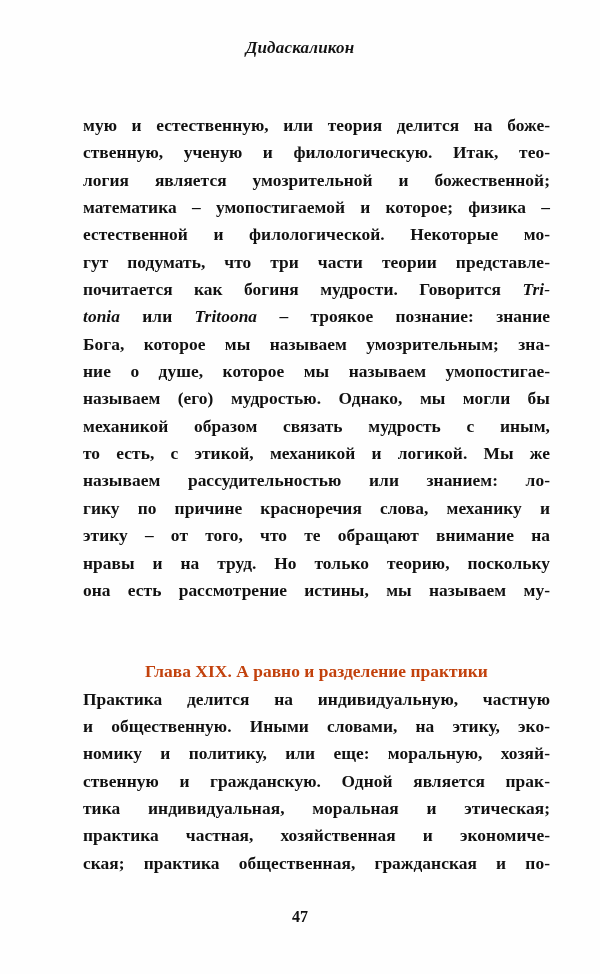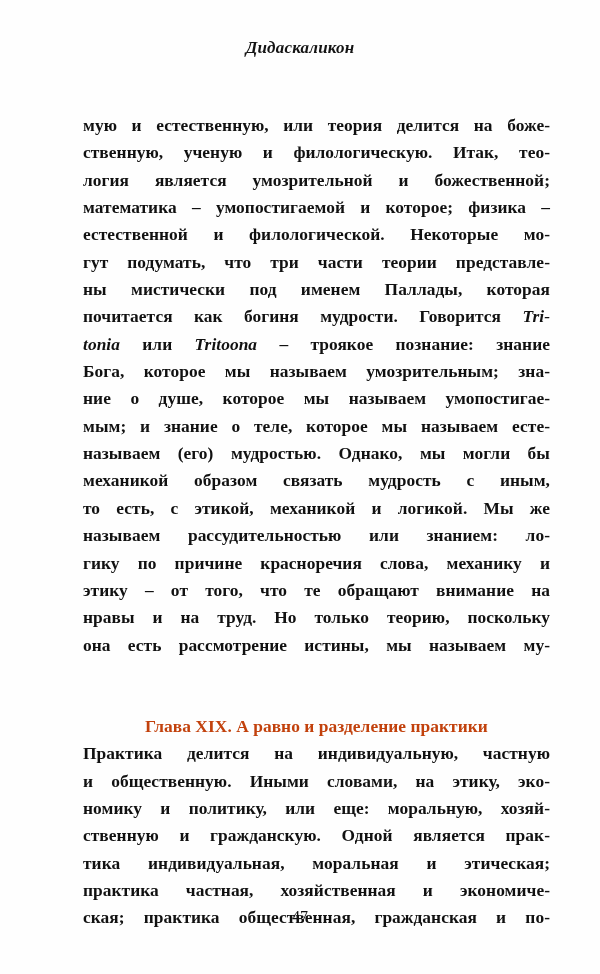--- a/index.html
+++ b/index.html
@@ -83,46 +83,44 @@
   }
 
   
   .folio {
     position: absolute;
     top: 908px;
     left: 67px;
     width: 466px;
     text-align: center;
     font-size: 16px;
-    font-weight: normal;
+    font-weight: bold;
     color: #111111;
   }
 </style>
 </head>
 <body>
 
 <div class="page">
 
   <div class="running-head">Дидаскаликон</div>
 
   <div class="textblock">
 
     <p class="para">
       <span class="line">мую и естественную, или теория делится на боже-</span>
       <span class="line">ственную, ученую и филологическую. Итак, тео-</span>
       <span class="line">логия является умозрительной и божественной;</span>
       <span class="line">математика – умопостигаемой и которое; физика –</span>
       <span class="line">естественной и филологической. Некоторые мо-</span>
       <span class="line">гут подумать, что три части теории представле-</span>
-      <span class="line">ны мистически под именем Паллады, которая</span>
       <span class="line"><span>почитается как богиня мудрости. Говорится </span><i>Tri-</i></span>
       <span class="line"><i>tonia</i><span> или </span><i>Tritoona</i><span> – троякое познание: знание</span></span>
       <span class="line">Бога, которое мы называем умозрительным; зна-</span>
       <span class="line">ние о душе, которое мы называем умопостигае-</span>
-      <span class="line">мым; и знание о теле, которое мы называем есте-</span>
       <span class="line">называем (его) мудростью. Однако, мы могли бы</span>
       <span class="line">механикой образом связать мудрость с иным,</span>
       <span class="line">то есть, с этикой, механикой и логикой. Мы же</span>
       <span class="line">называем рассудительностью или знанием: ло-</span>
       <span class="line">гику по причине красноречия слова, механику и</span>
       <span class="line">этику – от того, что те обращают внимание на</span>
       <span class="line">нравы и на труд. Но только теорию, поскольку</span>
       <span class="line">она есть рассмотрение истины, мы называем му-</span>
     </p>
 

